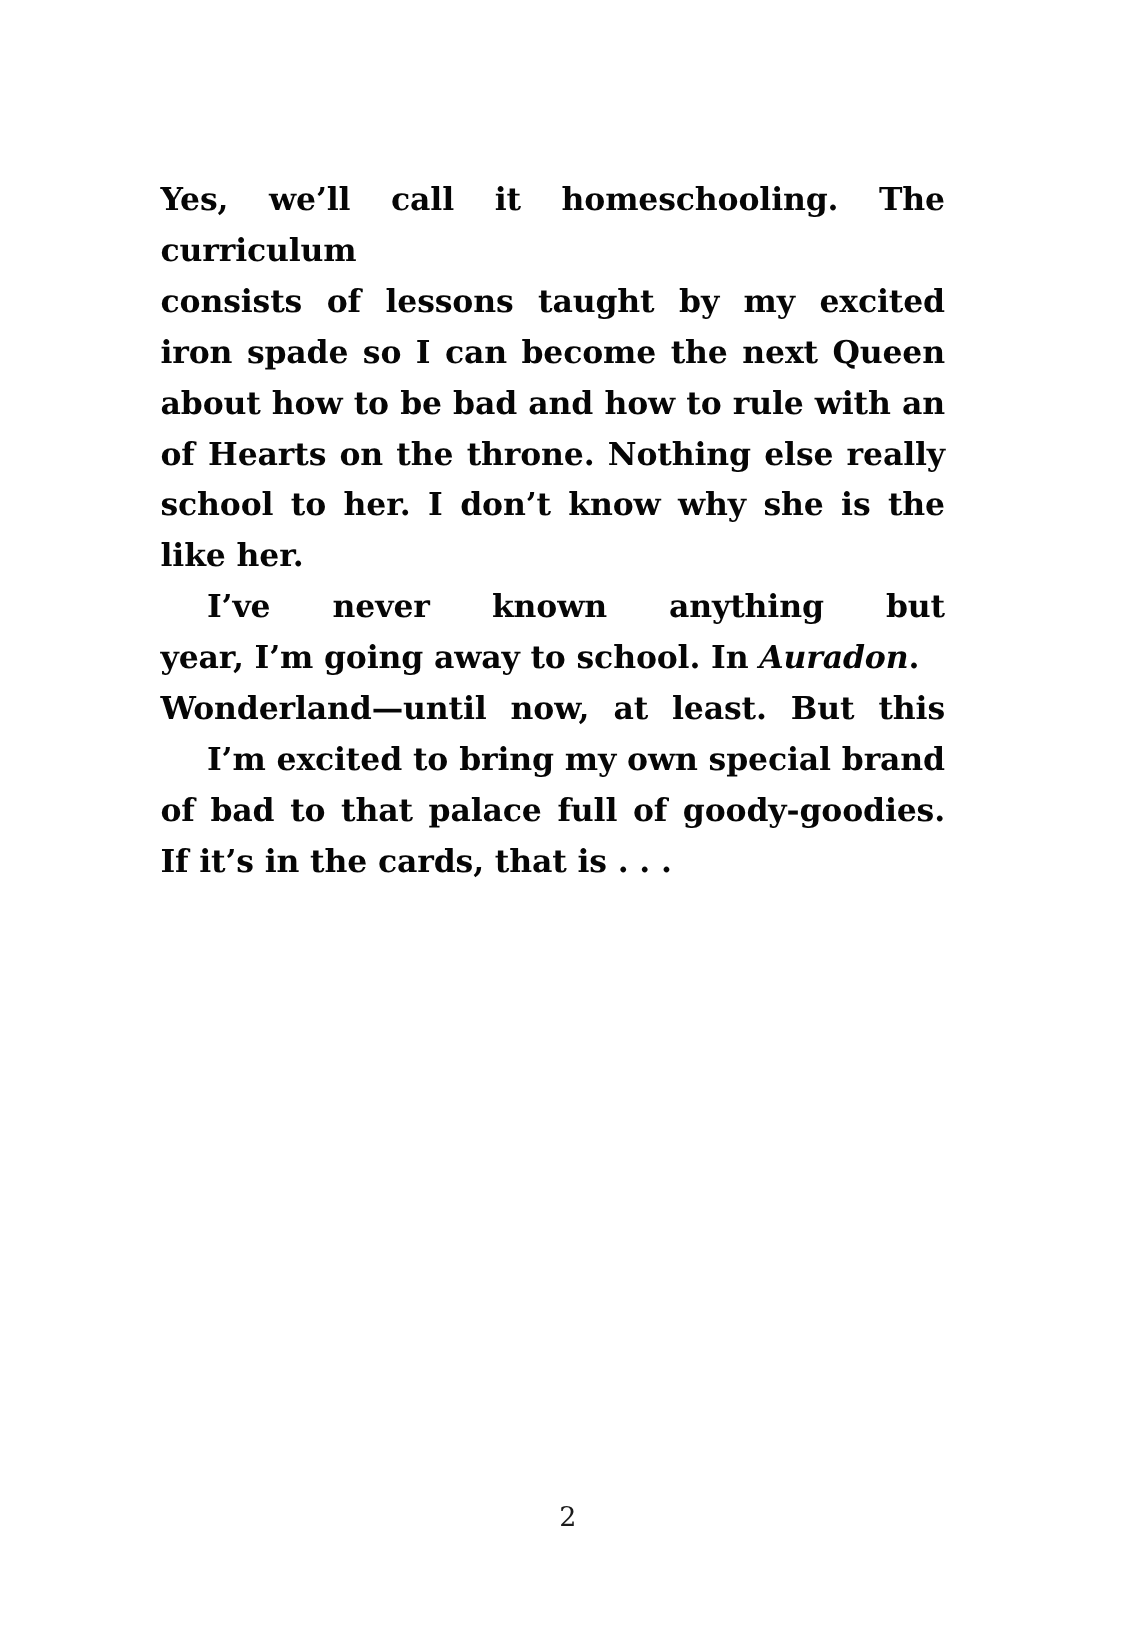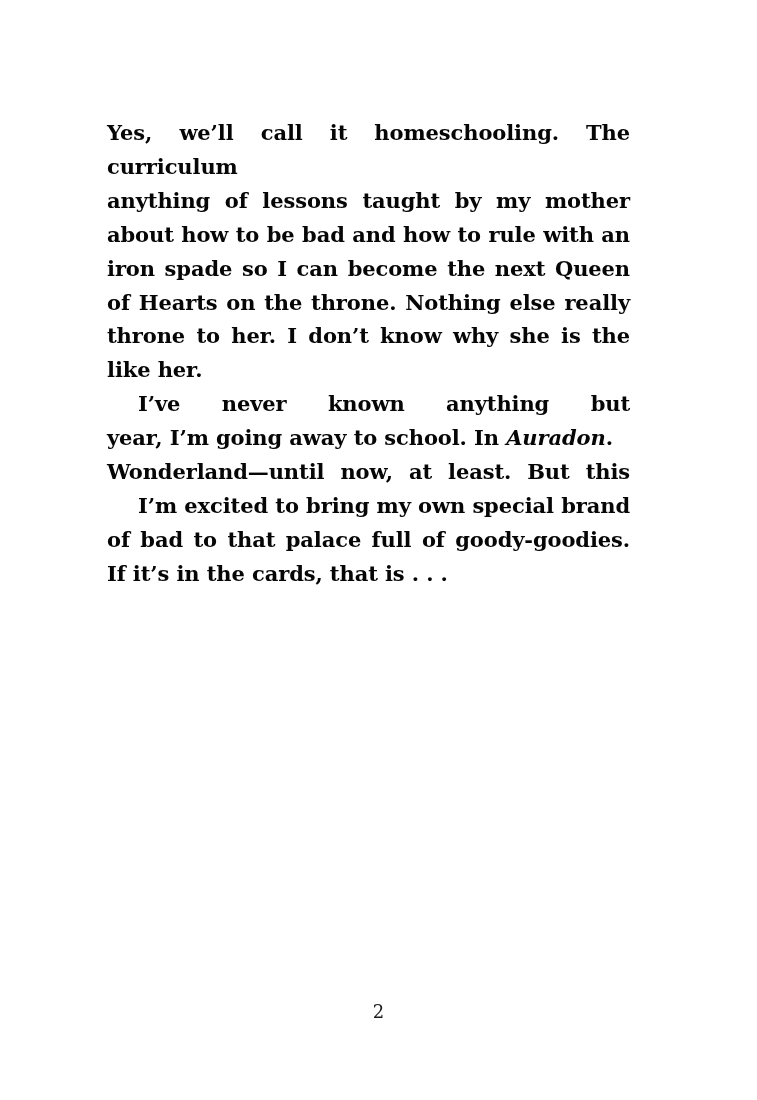--- a/index.html
+++ b/index.html
@@ -55,25 +55,25 @@
     font-weight: 400;
     line-height: 24px;
   }
 </style>
 </head>
 <body>
 
 <div class="page">
   <div class="text-block" id="text-block">
       <div class="line"><span>Yes, we’ll call it homeschooling. The curriculum</span></div>
-      <div class="line"><span>anything of lessons taught by my mother</span></div>
+      <div class="line"><span>consists of lessons taught by my excited</span></div>
+      <div class="line"><span>iron spade so I can become the next Queen</span></div>
       <div class="line"><span>about how to be bad and how to rule with an</span></div>
-      <div class="line"><span>iron spade so I can become the next Queen</span></div>
       <div class="line"><span>of Hearts on the throne. Nothing else really</span></div>
-      <div class="line"><span>throne to her. I don’t know why she is the</span></div>
+      <div class="line"><span>school to her. I don’t know why she is the</span></div>
       <div class="line para-last"><span>like her.</span></div>
       <div class="line indent"><span>I’ve never known anything but</span></div>
       <div class="line para-last"><span>year, I’m going away to school. In </span><span class="seg-italic">Auradon</span><span>.</span></div>
       <div class="line"><span>Wonderland—until now, at least. But this</span></div>
       <div class="line indent"><span>I’m excited to bring my own special brand</span></div>
       <div class="line"><span>of bad to that palace full of goody-goodies.</span></div>
       <div class="line para-last"><span>If it’s in the cards, that is . . .</span></div>
     </div>
   <div class="page-number">2</div>
 </div>

